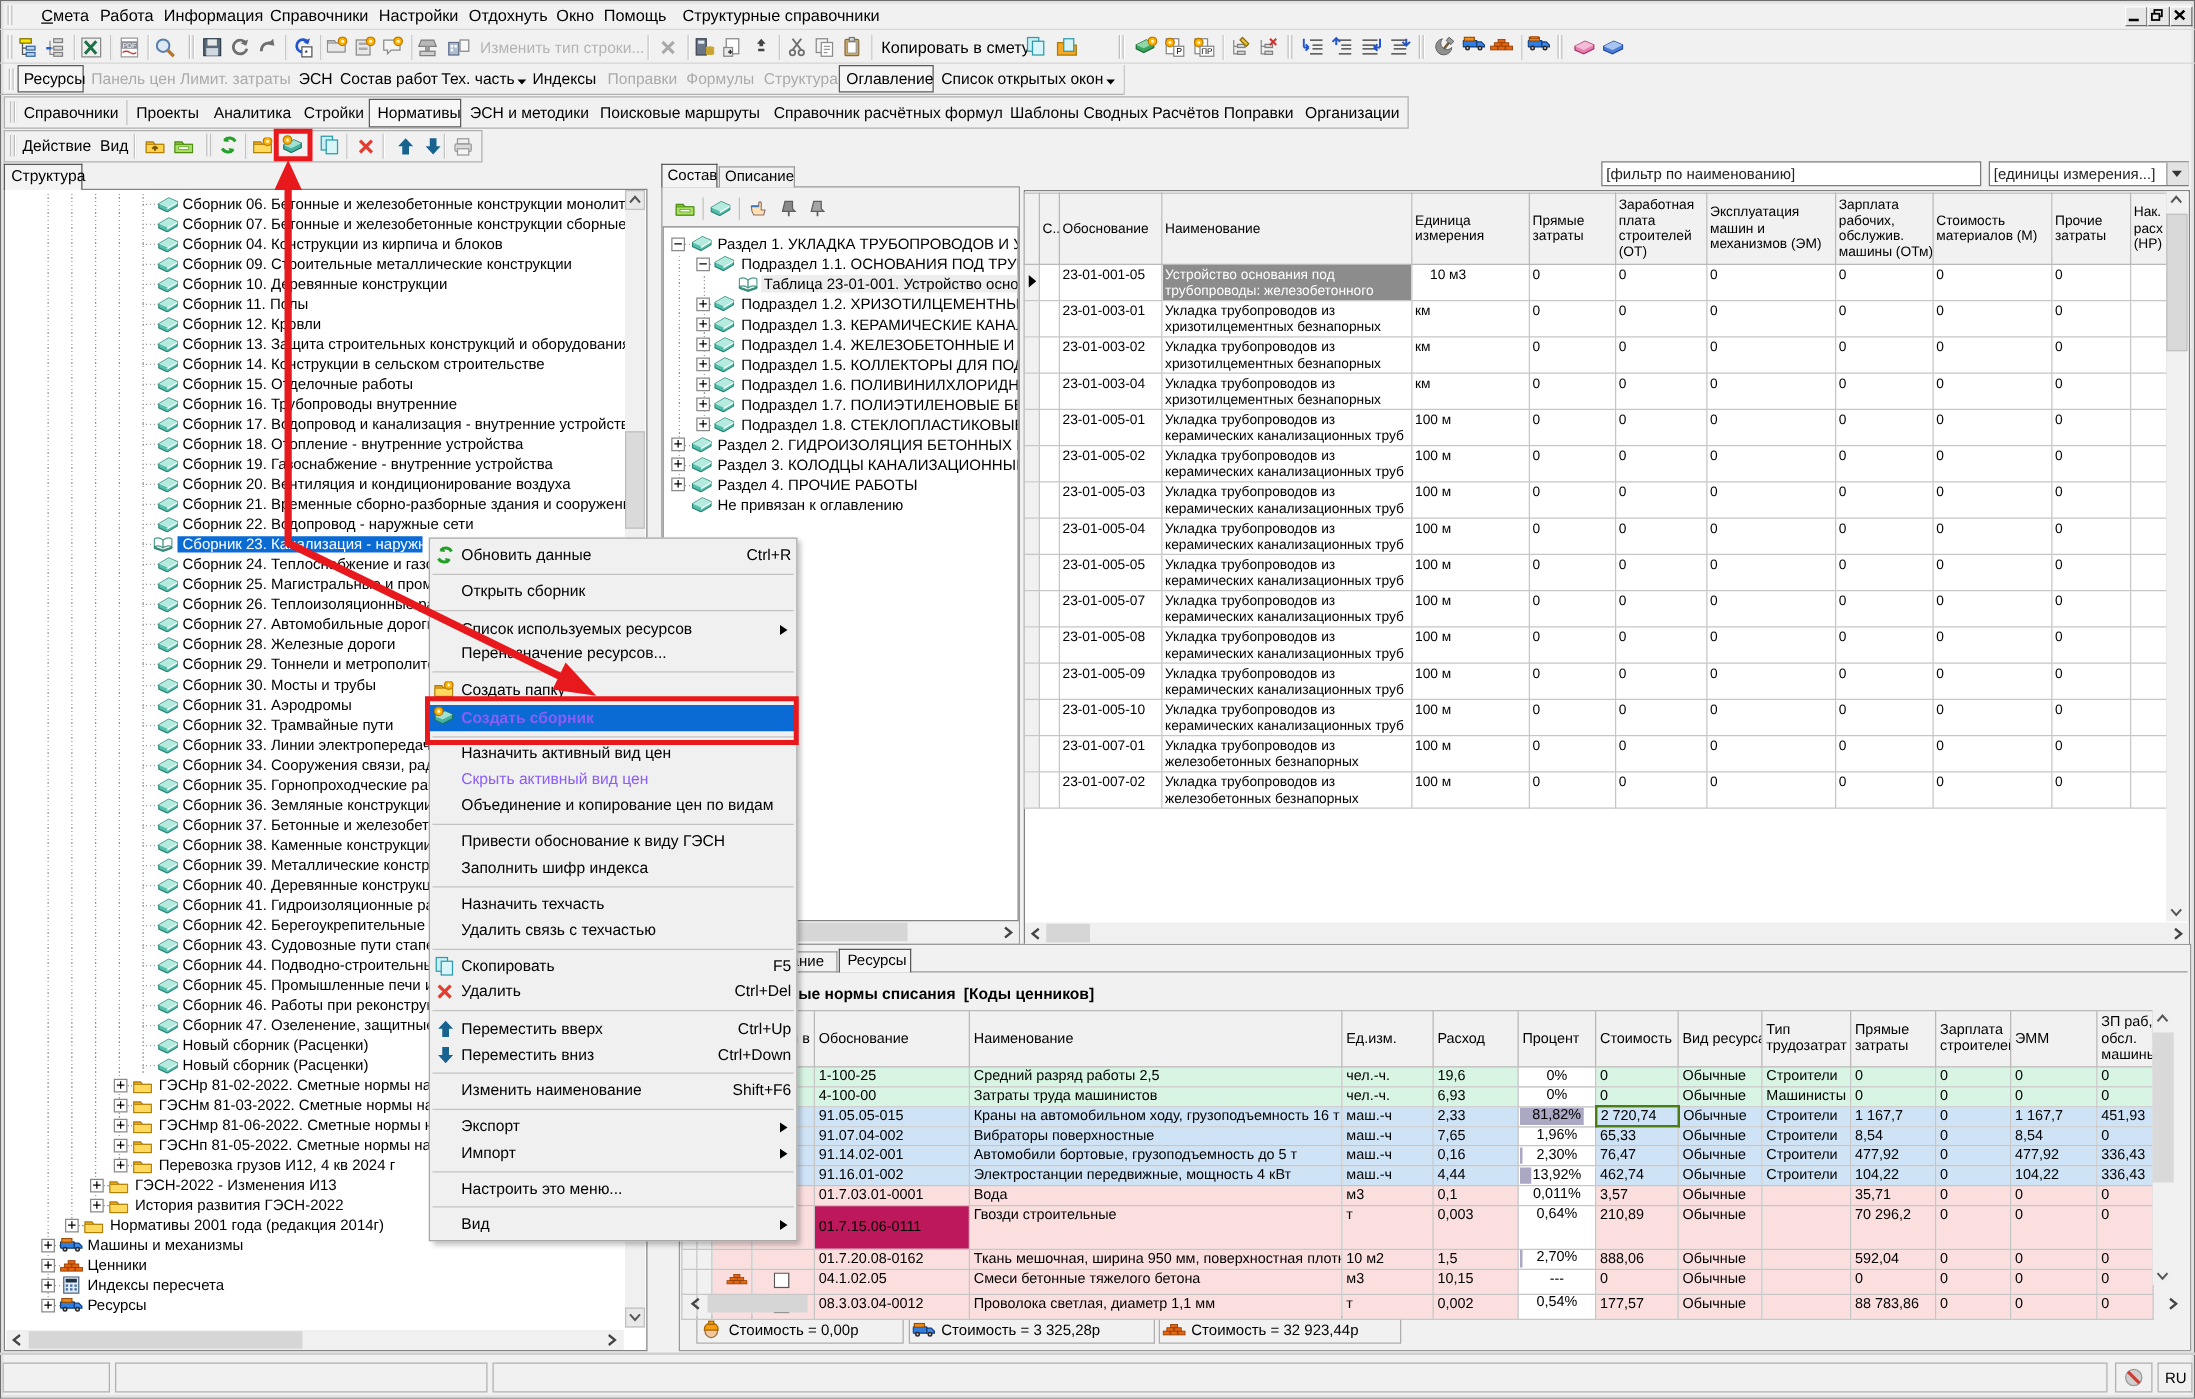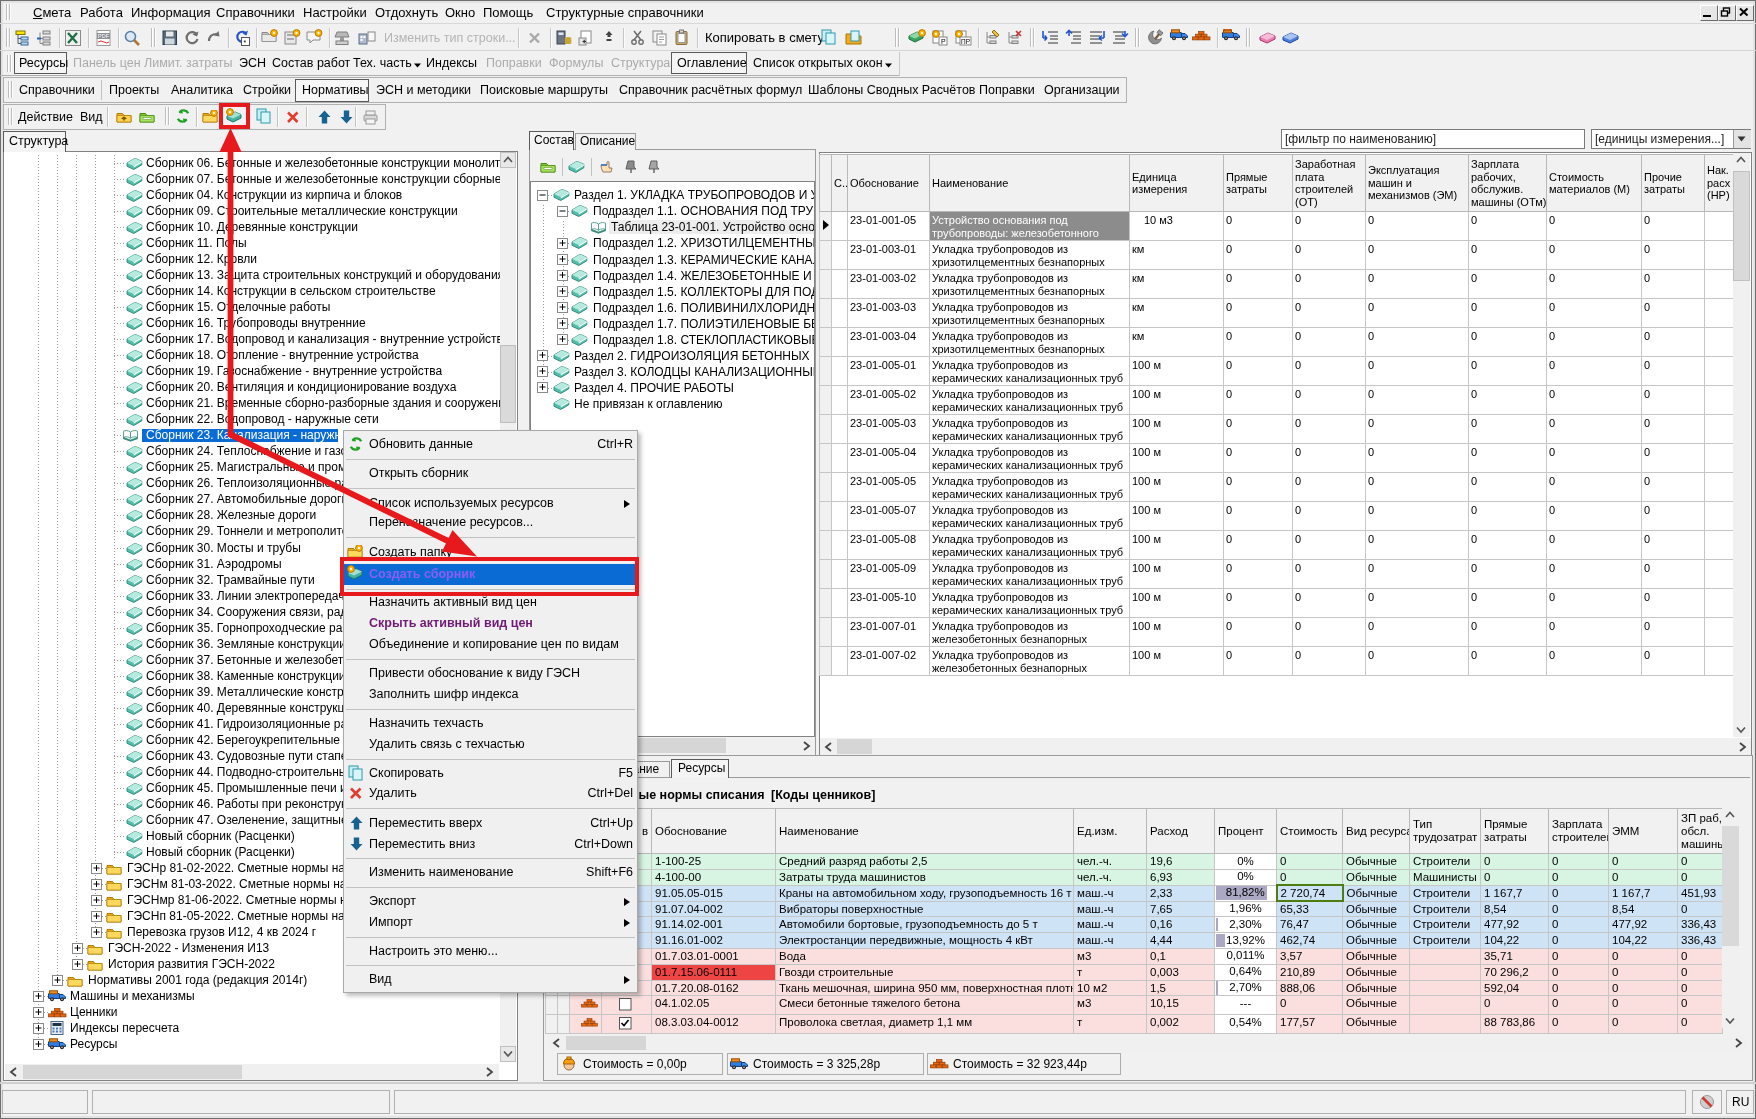--- a/index.html
+++ b/index.html
@@ -1107,34 +1107,20 @@
           <td style="border:1px solid #c6c6c6;padding:2px 2px 0">0</td>
           <td style="border:1px solid #c6c6c6;padding:2px 2px 0">0</td>
           <td style="border:1px solid #c6c6c6;padding:2px 2px 0">0</td>
           <td style="border:1px solid #c6c6c6;padding:2px 2px 0">0</td>
           <td style="border:1px solid #c6c6c6"></td>
         </tr>
         <tr style="height:28px">
           <td style="border:1px solid #c6c6c6;background:#f1f1f1;text-align:center;vertical-align:middle"></td>
           <td style="border:1px solid #c6c6c6"></td>
           <td style="border:1px solid #c6c6c6;padding:2px 2px 0">23-01-003-02</td>
-          <td style="border:1px solid #c6c6c6;padding:2px 2px 0;line-height:13px">Укладка трубопроводов из<br>хризотилцементных безнапорных</td>
-          <td style="border:1px solid #c6c6c6;padding:2px 2px 0">км</td>
-          <td style="border:1px solid #c6c6c6;padding:2px 2px 0">0</td>
-          <td style="border:1px solid #c6c6c6;padding:2px 2px 0">0</td>
-          <td style="border:1px solid #c6c6c6;padding:2px 2px 0">0</td>
-          <td style="border:1px solid #c6c6c6;padding:2px 2px 0">0</td>
-          <td style="border:1px solid #c6c6c6;padding:2px 2px 0">0</td>
-          <td style="border:1px solid #c6c6c6;padding:2px 2px 0">0</td>
-          <td style="border:1px solid #c6c6c6"></td>
-        </tr>
-        <tr style="height:28px">
-          <td style="border:1px solid #c6c6c6;background:#f1f1f1;text-align:center;vertical-align:middle"></td>
-          <td style="border:1px solid #c6c6c6"></td>
-          <td style="border:1px solid #c6c6c6;padding:2px 2px 0">23-01-003-03</td>
           <td style="border:1px solid #c6c6c6;padding:2px 2px 0;line-height:13px">Укладка трубопроводов из<br>хризотилцементных безнапорных</td>
           <td style="border:1px solid #c6c6c6;padding:2px 2px 0">км</td>
           <td style="border:1px solid #c6c6c6;padding:2px 2px 0">0</td>
           <td style="border:1px solid #c6c6c6;padding:2px 2px 0">0</td>
           <td style="border:1px solid #c6c6c6;padding:2px 2px 0">0</td>
           <td style="border:1px solid #c6c6c6;padding:2px 2px 0">0</td>
           <td style="border:1px solid #c6c6c6;padding:2px 2px 0">0</td>
           <td style="border:1px solid #c6c6c6;padding:2px 2px 0">0</td>
           <td style="border:1px solid #c6c6c6"></td>
         </tr>
@@ -1527,21 +1513,21 @@
           <td style="border:1px solid #c6c6c6;background:#fbdfdf;padding:1px 3px">35,71</td>
           <td style="border:1px solid #c6c6c6;background:#fbdfdf;padding:1px 3px">0</td>
           <td style="border:1px solid #c6c6c6;background:#fbdfdf;padding:1px 3px">0</td>
           <td style="border:1px solid #c6c6c6;background:#fbdfdf;padding:1px 3px">0</td>
         </tr>
         <tr style="height:15.8px">
           <td style="border:1px solid #c6c6c6;background:#f1f1f1"></td>
           <td style="border:1px solid #c6c6c6;background:#f1f1f1"></td>
           <td style="border:1px solid #c6c6c6;background:#fbdfdf"></td>
           <td style="border:1px solid #c6c6c6;background:#fbdfdf"></td>
-          <td style="border:1px solid #c6c6c6;background:#ef4444;padding:1px 3px">01.7.15.06-0111</td>
+          <td style="border:1px solid #c6c6c6;background:#be185d;padding:11px 3px">01.7.15.06-0111</td>
           <td style="border:1px solid #c6c6c6;background:#fbdfdf;padding:1px 3px">Гвозди строительные</td>
           <td style="border:1px solid #c6c6c6;background:#fbdfdf;padding:1px 3px">т</td>
           <td style="border:1px solid #c6c6c6;background:#fbdfdf;padding:1px 3px">0,003</td>
           <td style="border:1px solid #c6c6c6;background:#fff;padding:0">
             <div style="position:relative;width:100%;height:14px">
               <div style="position:absolute;left:0;right:0;top:0.5px;text-align:center">0,64%</div>
             </div>
           </td>
           <td style="border:1px solid #c6c6c6;background:#fbdfdf;padding:1px 3px">210,89</td>
           <td style="border:1px solid #c6c6c6;background:#fbdfdf;padding:1px 3px">Обычные</td>
@@ -1725,21 +1711,21 @@
 <div style="position:absolute;left:344px;top:563.5px;width:293px;height:21px;background:#0a6bd5;z-index:41"></div>
 <div style="position:absolute;left:369px;top:566.5px;font-size:12.5px;color:#8b5cf6;font-weight:bold;z-index:42;white-space:nowrap;line-height:14.5px">Создать сборник</div>
 <svg style="position:absolute;left:346px;top:564.5px;z-index:42" width="20" height="18">
     <path d="M2 8 L10 4 L16 6.5 L16 10 L8 14 L2 11 Z" fill="#46b3a0" stroke="#1f7466"></path>
     <path d="M2 8 L10 4 L16 6.5 L8 10.5 Z" fill="#a2e0d2"></path>
     <circle cx="5" cy="4" r="3.4" fill="#ffb300" stroke="#b87800"></circle>
     <circle cx="5" cy="4" r="1.2" fill="#fff7e0"></circle>
   </svg>
 <div style="position:absolute;left:346px;top:588.5px;width:289px;height:1px;background:#c2c2c2;z-index:41"></div>
 <div style="position:absolute;left:369px;top:594.5px;font-size:12.5px;color:#000;font-weight:normal;z-index:42;white-space:nowrap;line-height:14.5px">Назначить активный вид цен</div>
-<div style="position:absolute;left:369px;top:615.5px;font-size:12.5px;color:#701a75;font-weight:bold;z-index:42;white-space:nowrap;line-height:14.5px">Скрыть активный вид цен</div>
+<div style="position:absolute;left:369px;top:615.5px;font-size:12.5px;color:#8b5cf6;font-weight:normal;z-index:42;white-space:nowrap;line-height:14.5px">Скрыть активный вид цен</div>
 <div style="position:absolute;left:369px;top:636.5px;font-size:12.5px;color:#000;font-weight:normal;z-index:42;white-space:nowrap;line-height:14.5px">Объединение и копирование цен по видам</div>
 <div style="position:absolute;left:346px;top:658.5px;width:289px;height:1px;background:#c2c2c2;z-index:41"></div>
 <div style="position:absolute;left:369px;top:665.5px;font-size:12.5px;color:#000;font-weight:normal;z-index:42;white-space:nowrap;line-height:14.5px">Привести обоснование к виду ГЭСН</div>
 <div style="position:absolute;left:369px;top:686.5px;font-size:12.5px;color:#000;font-weight:normal;z-index:42;white-space:nowrap;line-height:14.5px">Заполнить шифр индекса</div>
 <div style="position:absolute;left:346px;top:708.5px;width:289px;height:1px;background:#c2c2c2;z-index:41"></div>
 <div style="position:absolute;left:369px;top:715.5px;font-size:12.5px;color:#000;font-weight:normal;z-index:42;white-space:nowrap;line-height:14.5px">Назначить техчасть</div>
 <div style="position:absolute;left:369px;top:736.5px;font-size:12.5px;color:#000;font-weight:normal;z-index:42;white-space:nowrap;line-height:14.5px">Удалить связь с техчастью</div>
 <div style="position:absolute;left:346px;top:758.5px;width:289px;height:1px;background:#c2c2c2;z-index:41"></div>
 <div style="position:absolute;left:369px;top:765.5px;font-size:12.5px;color:#000;font-weight:normal;z-index:42;white-space:nowrap;line-height:14.5px">Скопировать</div>
 <div style="position:absolute;left:500px;top:765.5px;width:133px;text-align:right;font-size:12.5px;color:#000;z-index:42;white-space:nowrap">F5</div>

